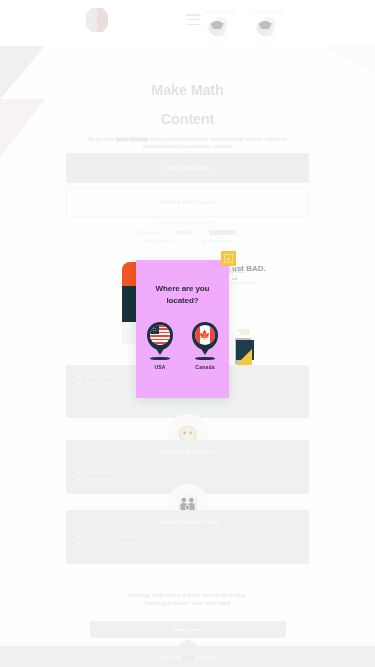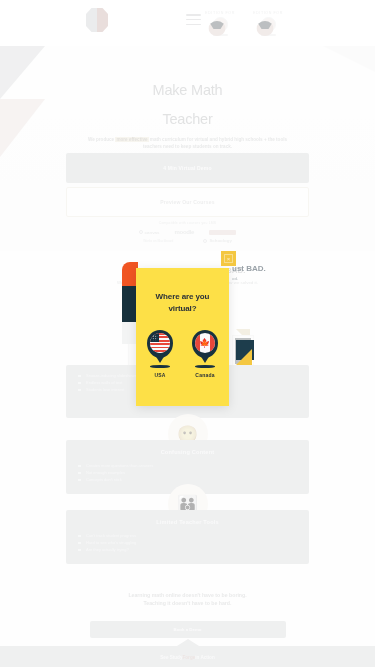--- a/index.html
+++ b/index.html
@@ -98,21 +98,21 @@
   }
   .tri-corner-r {
     position: absolute; right: 0; top: 0;
     width: 0; height: 0;
     border-top: 26px solid #f3f5f6;
     border-left: 52px solid transparent;
   }
 
   .hero-inner { position: relative; z-index: 2; padding-top: 37px; text-align: center; }
   h1.hero-title {
-    font-size: 14.5px; line-height: 14.5px; font-weight: normal;
+    font-size: 14.5px; line-height: 14.5px; font-weight: bold;
     color: #9aa2a8; letter-spacing: -0.2px;
   }
   .hero-sub {
     margin: 9px auto 0; width: 200px;
     font-size: 4.6px; line-height: 7.5px; font-weight: bold;
     color: #b0b6ba;
   }
   .hero-sub .hl { background: #f6e0a8; color: #a89a74; padding: 0 1px; }
 
   .btn-primary {
@@ -276,23 +276,23 @@
     width: 0; height: 0;
     border-bottom: 16px solid #f4c741;
     border-left: 16px solid transparent;
   }
   .deco-dark-r2 {
     left: 236px; top: 340px; width: 18px; height: 20px;
     background: #1d3d4c;
   }
 
   .modal {
-    position: absolute; left: 136px; top: 268px;
+    position: absolute; left: 136px; top: 260px;
     width: 93px; height: 138px;
-    background: #fde047;
+    background: #f0abfc;
     box-shadow: 0 2px 10px rgba(0,0,0,0.10);
   }
   .modal h2 {
     padding-top: 23px;
     text-align: center;
     font-size: 8px; line-height: 11.5px;
     font-weight: bold; color: #2a3138;
     letter-spacing: -0.1px;
   }
   .choices {
@@ -416,21 +416,21 @@
 
     <div class="hero">
       <div class="tri-gray"></div>
       <div class="tri-pink"></div>
       <div class="tri-corner-r"></div>
 
       <div class="hero-inner">
         <h1 class="hero-title">
           <span>Make Math</span><br>
           <br>
-          <span>Teacher</span>
+          <span>Content</span>
         </h1>
         <div class="hero-sub">
           <span>We produce </span><span class="hl">more effective</span><span> math curriculum for virtual and hybrid high schools + the tools teachers need to keep students on track.</span>
         </div>
       </div>
 
       <div class="btn-primary">4 Min Virtual Demo</div>
       <div class="btn-outline">Preview Our Courses</div>
 
       <div class="logos-cap">Compatible with courses you LMS</div>
@@ -515,21 +515,21 @@
 
     <div class="deco deco-orange"></div>
     <div class="deco deco-dark"></div>
     <div class="deco deco-white-strip"></div>
     <div class="deco deco-dark-r2"></div>
     <div class="deco deco-yellow-r"></div>
 
     <div class="modal">
       <h2>
         <span>Where are you</span><br>
-        <span>virtual?</span>
+        <span>located?</span>
       </h2>
 
       <div class="choices">
 
         <div class="choice">
           <div class="pin-wrap">
             <div class="pin">
               <div class="flag flag-usa">
                 <div class="stripes"></div>
                 <div class="canton"></div>

